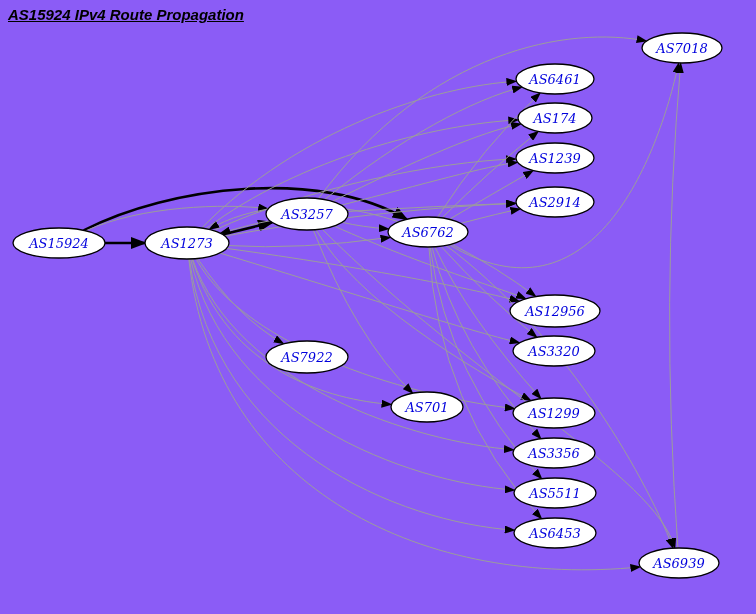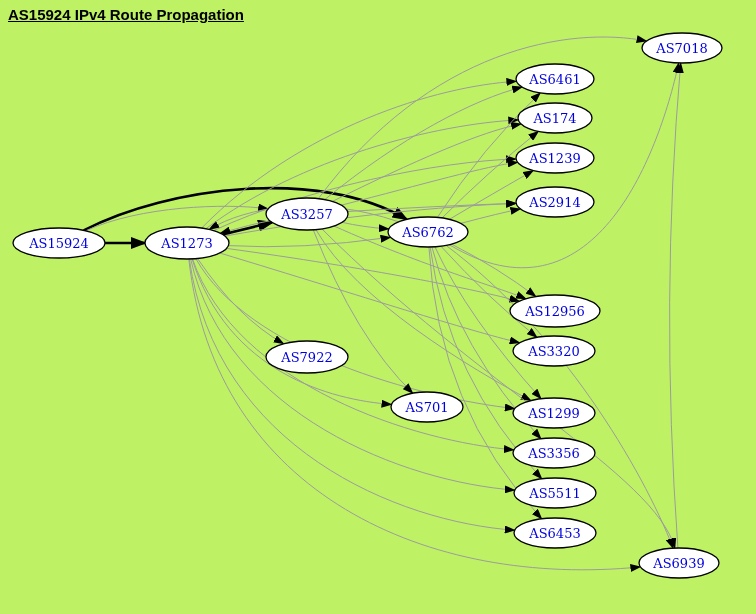--- a/index.html
+++ b/index.html
@@ -8,21 +8,22 @@
     background: #ffffff;
     width: 756px;
     height: 614px;
     overflow: hidden;
     font-family: "Liberation Sans", sans-serif;
   }
   .page {
     position: relative;
     width: 756px;
     height: 614px;
-    background: #bef264;
+    background: #8b5cf6;
+    font-style: italic;
   }
   .title {
     position: absolute;
     left: 8px;
     top: 6px;
     margin: 0;
     font-family: "Liberation Sans", sans-serif;
     font-size: 15px;
     font-weight: bold;
     color: #000000;

